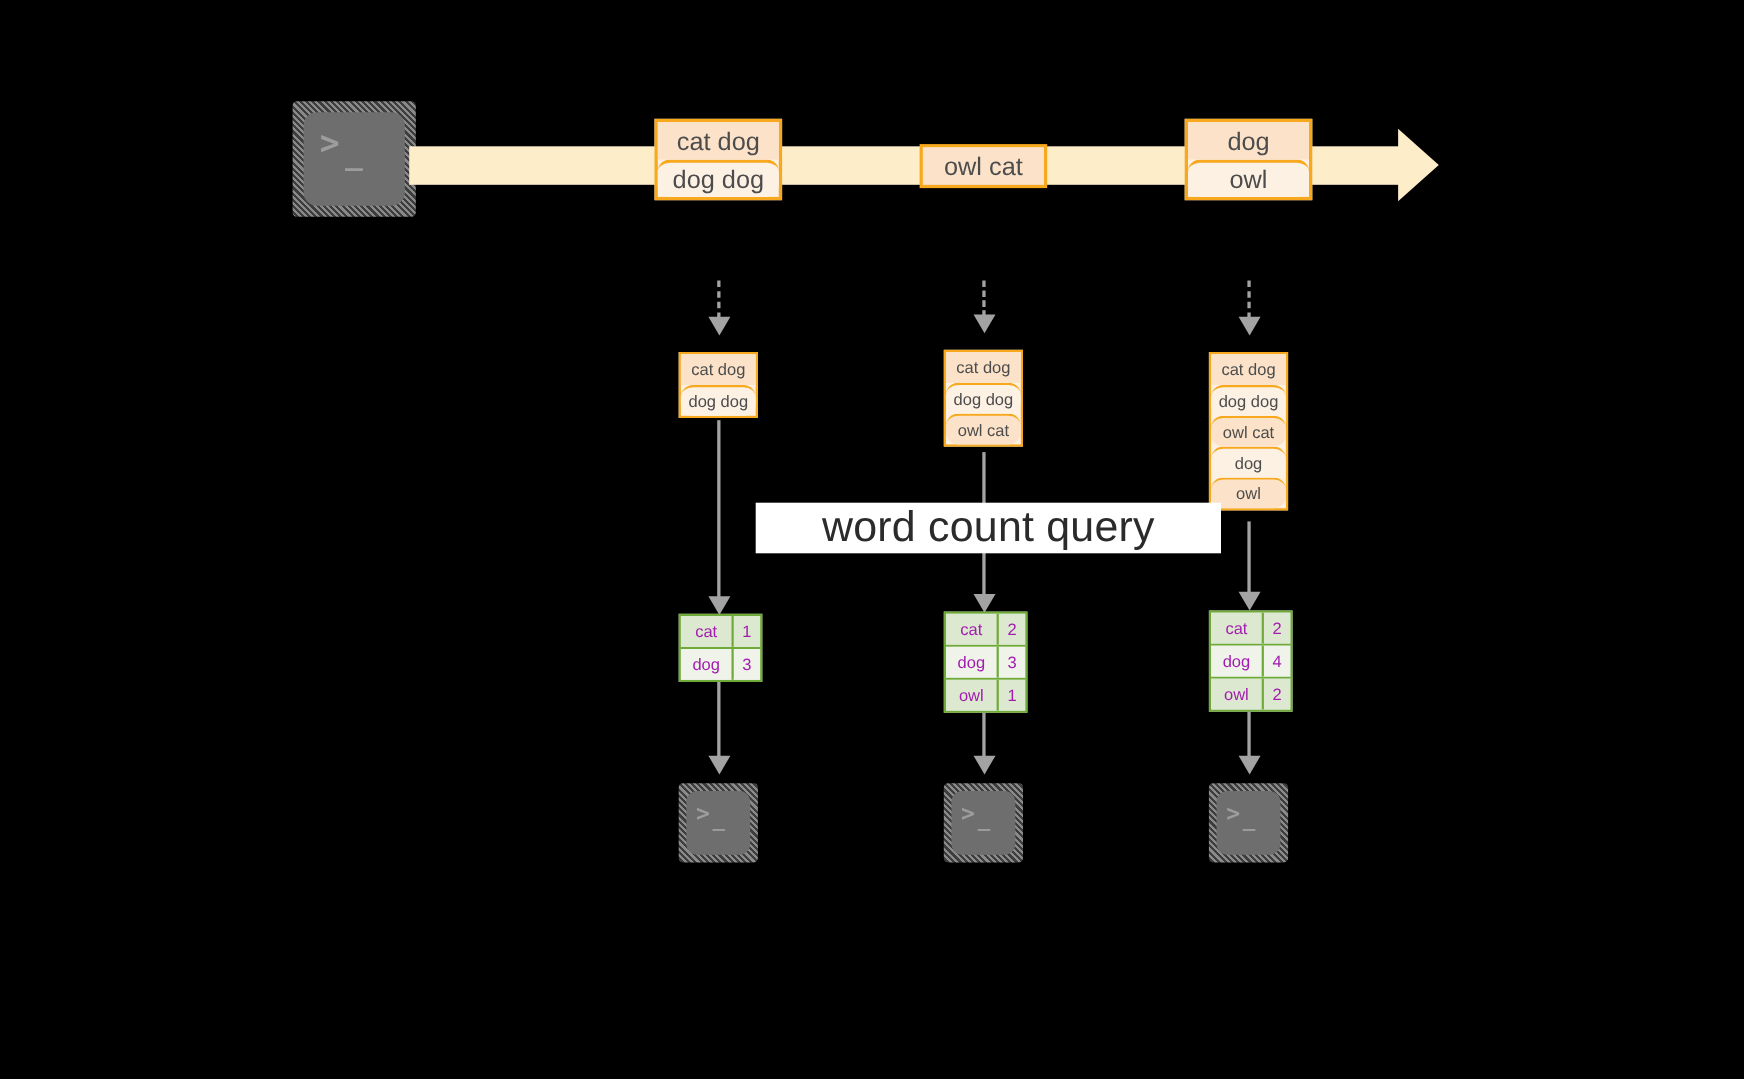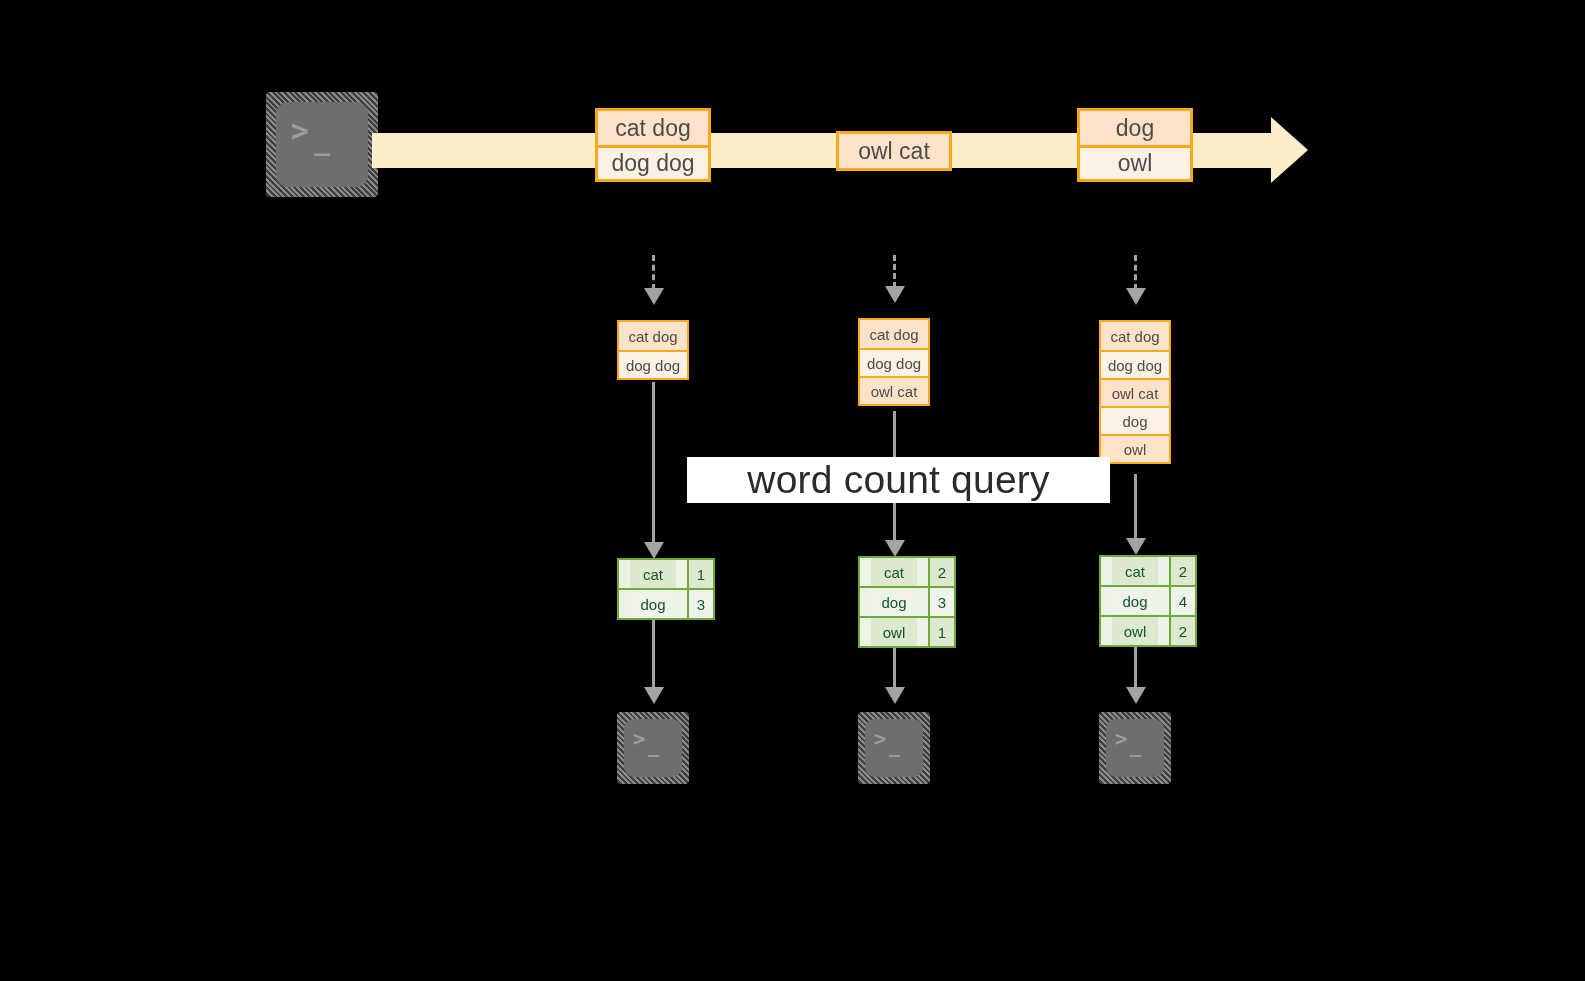--- a/index.html
+++ b/index.html
@@ -78,21 +78,21 @@
   .rec-row {
     box-sizing: border-box;
     display: flex;
     align-items: center;
     justify-content: center;
     color: #4c4c4c;
     white-space: nowrap;
   }
   .rec-row.peach { background: #fbe2c8; }
   .rec-row.cream { background: #fdf1e4; }
-  .rec-row + .rec-row { border-top: 3px solid #f8a81c; }
+  .rec-row + .rec-row { border-top: 3px solid #f8a81c; border-radius: 11px; }
 
   
   .rec-stack.big .rec-row { height: 34px; font-size: 23px; }
   
   .rec-stack.small { border-width: 2px; }
   .rec-stack.small .rec-row { height: 28px; font-size: 15px; }
   .rec-stack.small .rec-row + .rec-row { border-top: 2px solid #f8a81c; }
 
   
   .res-table {
@@ -107,23 +107,22 @@
   }
   .res-row + .res-row { border-top: 2px solid #6eaa38; }
   .res-row.shadeA .res-cell { background: #dde8d1; }
   .res-row.shadeB .res-cell { background: #eff3ea; }
   .res-cell {
     box-sizing: border-box;
     display: flex;
     align-items: center;
     justify-content: center;
     font-size: 15px;
-    color: #14532d;
+    color: #a21caf;
     white-space: nowrap;
-    margin-left: 11px;
   }
   .res-cell.word { width: 46px; }
   .res-cell.count { width: 26px; border-left: 2px solid #6eaa38; }
 
   
   .conn-line {
     position: absolute;
     width: 3px;
     background: #a3a3a3;
   }

